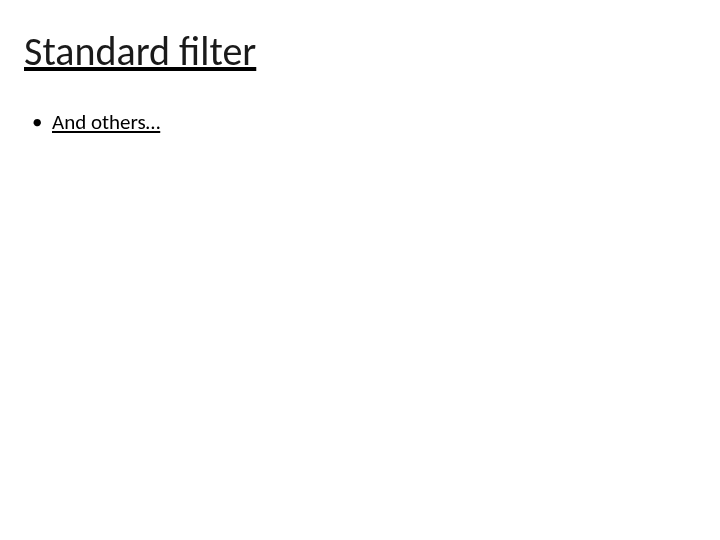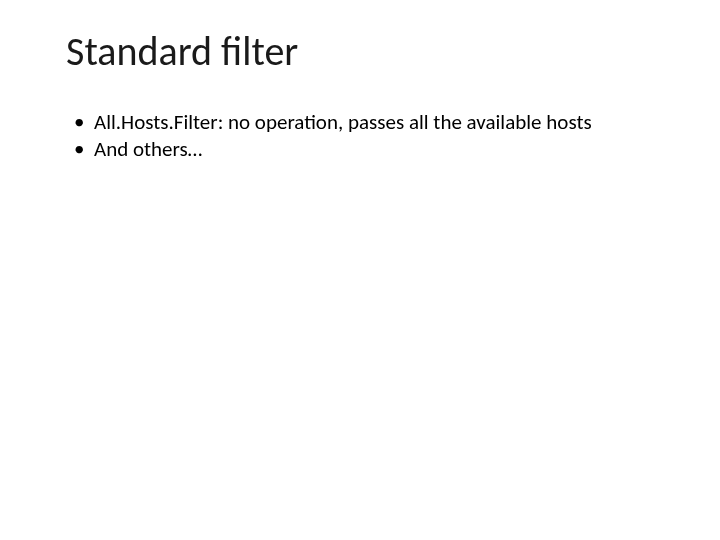--- a/index.html
+++ b/index.html
@@ -8,22 +8,23 @@
     width: 720px;
     height: 540px;
     background: #ffffff;
     font-family: Calibri, "Segoe UI", Arial, sans-serif;
     color: #000;
   }
   .slide {
     width: 720px;
     height: 540px;
     box-sizing: border-box;
-    padding: 30px 48px 30px 66px;
+    padding: 30px 48px 30px 24px;
     position: relative;
+    text-decoration: underline;
   }
   .title {
     font-size: 40px;
     font-weight: 400;
     color: #1a1a1a;
     margin: 0 0 36px 0;
     line-height: 1.1;
   }
   ul.bullets {
     list-style: none;
@@ -46,16 +47,15 @@
     font-size: 21px;
     color: #000;
   }
 </style>
 </head>
 <body>
 
 <div class="slide">
   <h1 class="title">Standard filter</h1>
   <ul class="bullets">
-    <li>All.Hosts.Filter: no operation, passes all the available hosts</li>
     <li>And others…</li>
   </ul>
 </div>
 
 </body></html>

